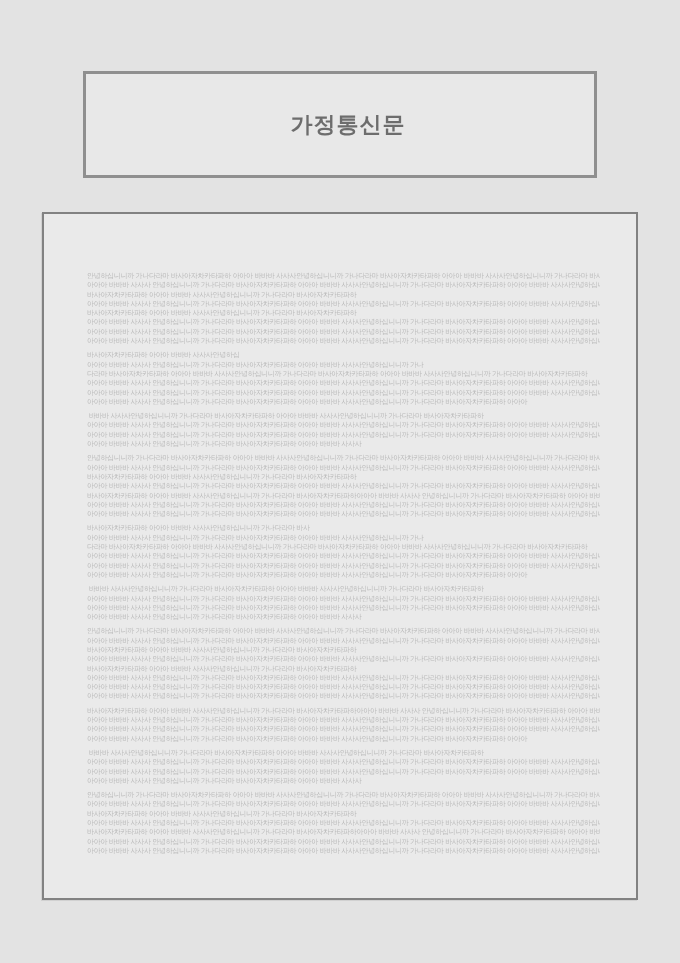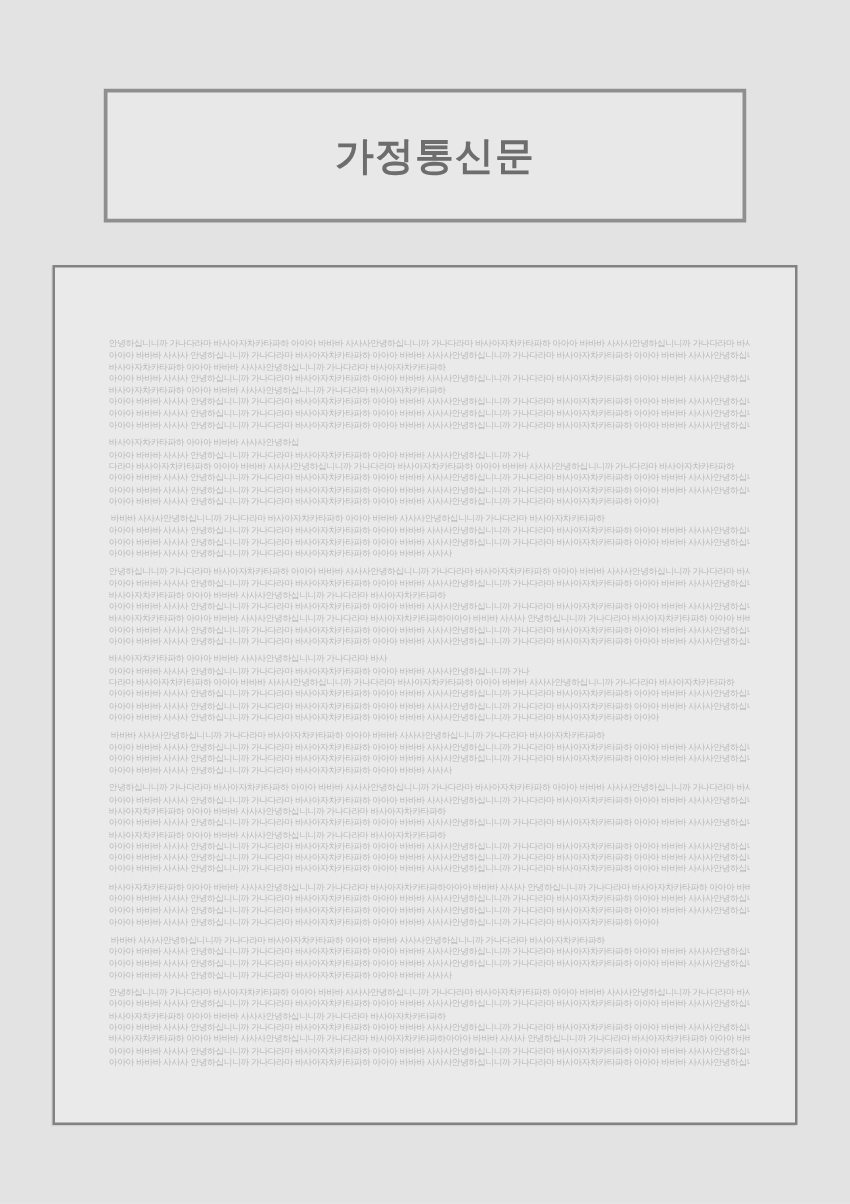--- a/index.html
+++ b/index.html
@@ -18,21 +18,21 @@
     width: 514px;
     height: 107px;
     box-sizing: border-box;
     border: 3px solid var(--title-border, #8f8f8f);
     background: var(--title-bg, #e8e8e8);
     display: flex;
     align-items: center;
     justify-content: center;
   }
   .title-text {
-    font-size: 31px;
+    font-size: 22px;
     font-weight: bold;
     color: var(--title-color, #6d6d6d);
     letter-spacing: 1px;
     margin-left: 16px;
   }
   .doc-page {
     position: absolute;
     left: 42px;
     top: 212px;
     width: 596px;

